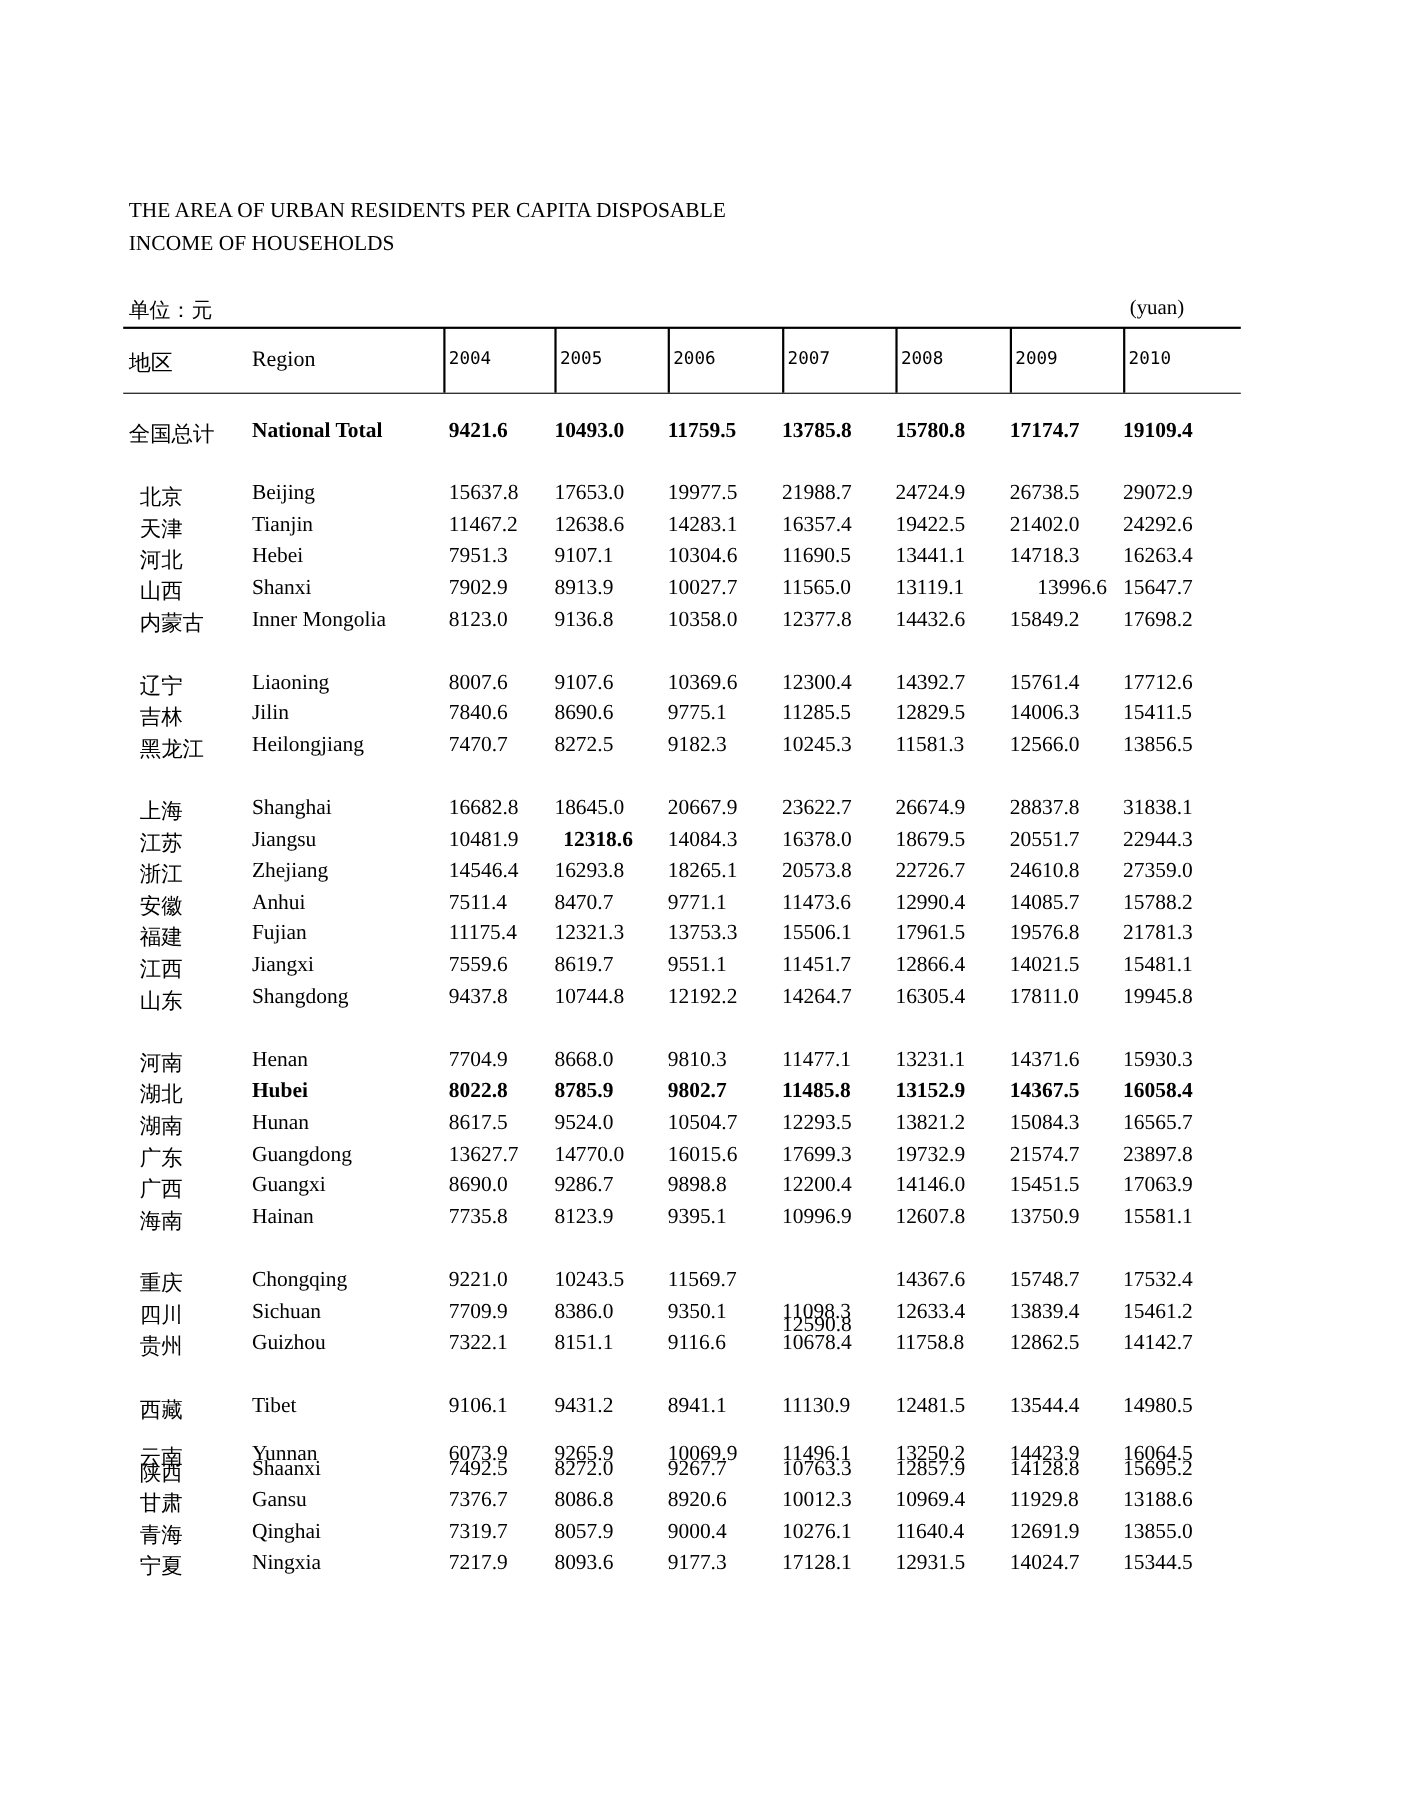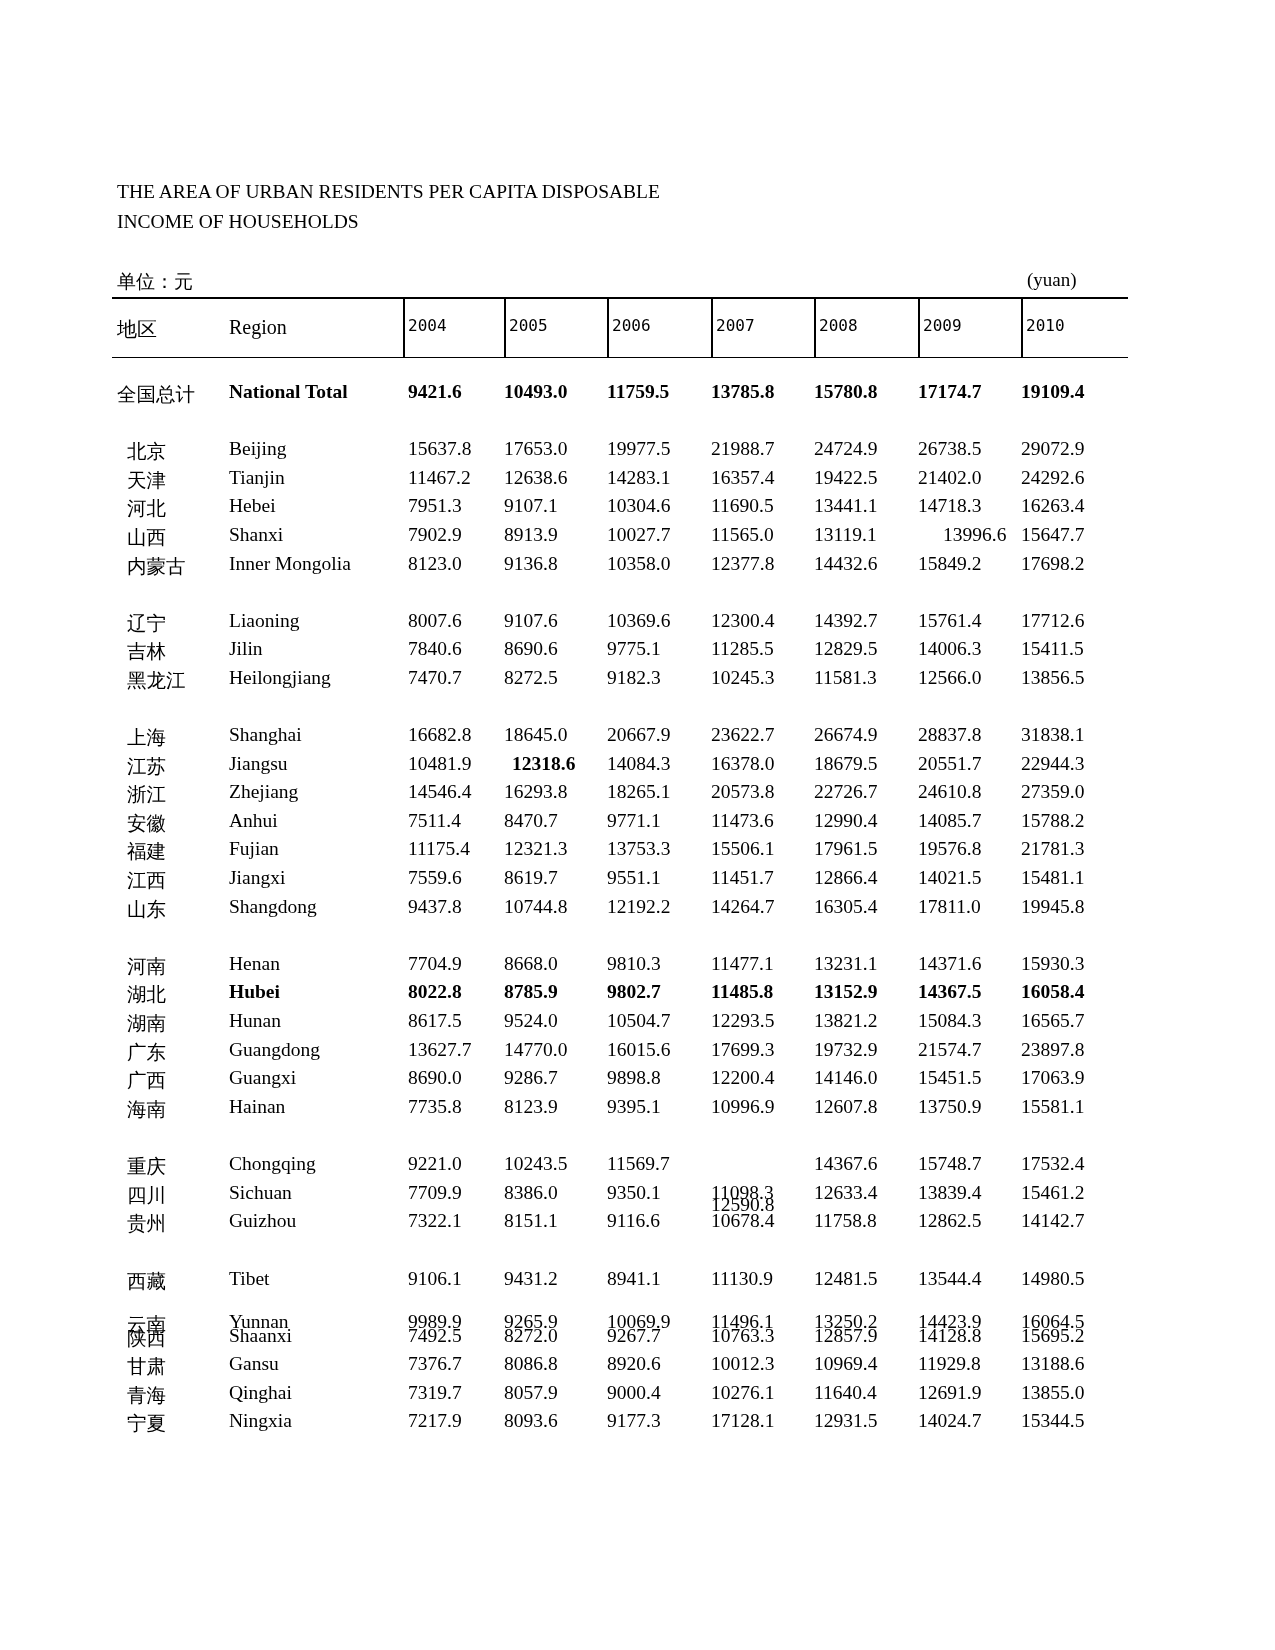--- a/index.html
+++ b/index.html
@@ -334,21 +334,21 @@
         <div class="cell" style="left: 504px;">8151.1</div>
         <div class="cell" style="left: 607px;">9116.6</div>
         <div class="cell" style="left: 711px;">10678.4</div>
         <div class="cell" style="left: 814px;">11758.8</div>
         <div class="cell" style="left: 918px;">12862.5</div>
         <div class="cell" style="left: 1021px;">14142.7</div>
       </div>
       <div class="row" style="top: 1311px;">
         <div class="cell cn c-cn">云南</div>
         <div class="cell c-en">Yunnan</div>
-        <div class="cell" style="left: 408px;">9989.9</div>
+        <div class="cell" style="left: 408px;">6073.9</div>
         <div class="cell" style="left: 504px;">9265.9</div>
         <div class="cell" style="left: 607px;">10069.9</div>
         <div class="cell" style="left: 711px;">11496.1</div>
         <div class="cell" style="left: 814px;">13250.2</div>
         <div class="cell" style="left: 918px;">14423.9</div>
         <div class="cell" style="left: 1021px;">16064.5</div>
       </div>
       <div class="row" style="top: 1268px;">
         <div class="cell cn c-cn">西藏</div>
         <div class="cell c-en">Tibet</div>

